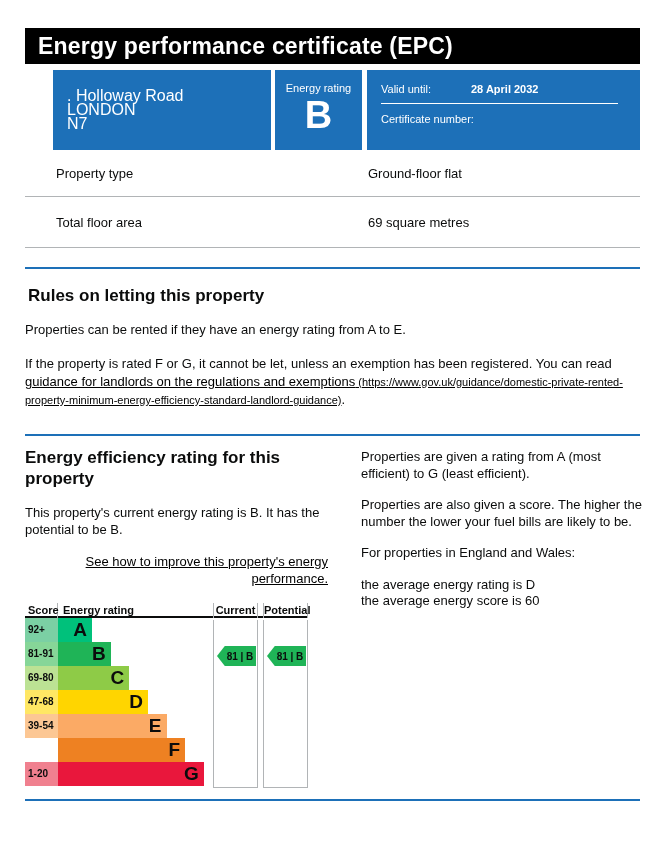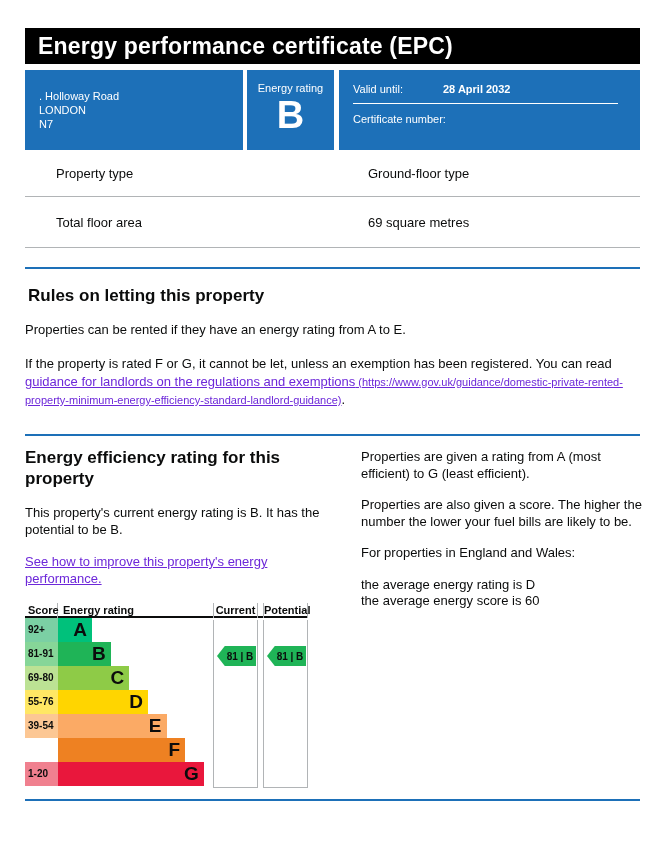--- a/index.html
+++ b/index.html
@@ -14,21 +14,21 @@
   
   .topbar {
     position: absolute; left: 25px; top: 28px; width: 615px; height: 36px;
     background: #000; color: #fff; display: flex; align-items: center;
   }
   .topbar h1 { font-size: 23px; font-weight: bold; margin: 0 0 0 13px; letter-spacing: .2px; }
 
   
   .banner { position: absolute; left: 25px; top: 70px; width: 615px; height: 80px; display: flex; }
   .banner .box { background: #1d70b8; color: #fff; height: 80px; }
-  .addr-box { width: 218px; padding: 19px 10px 8px 14px; font-size: 11px; line-height: 14px; }
+  .addr-box { width: 218px; padding: 19px 10px 8px 14px; font-size: 16px; line-height: 14px; margin-left: 28px; }
   .gap4 { width: 4px; } .gap5 { width: 5px; }
   .rating-box { width: 87px; text-align: center; padding-top: 12px; }
   .rating-box .lbl { font-size: 11px; }
   .rating-box .big { font-size: 38px; font-weight: bold; line-height: 40px; margin-top: 1px; }
   .validity-box { flex: 1; padding: 13px 22px 0 14px; font-size: 11px; }
   .validity-row { display: flex; }
   .validity-row .lbl { width: 90px; }
   .validity-row .val { font-weight: bold; }
   .white-rule { height: 1px; background: #fff; margin: 8px 0 9px 0; }
 
@@ -41,21 +41,21 @@
   .prop-row.r1 { top: 197px; height: 51px; }
   .prop-label { width: 312px; margin-left: 31px; }
 
   .bluebar { position: absolute; left: 25px; width: 615px; height: 2px; background: #1d70b8; }
   .bb1 { top: 267px; } .bb2 { top: 434px; } .bb3 { top: 799px; }
 
   
   .rules-heading { position: absolute; left: 25px; top: 283px; margin: 3px; font-size: 17px; font-weight: bold; }
   .rules-p1 { position: absolute; left: 25px; top: 322px; margin: 0; font-size: 13px; }
   .rules-p2 { position: absolute; left: 25px; top: 355px; width: 602px; margin: 0; font-size: 13px; line-height: 17.5px; }
-  a.doc-link, .doc-link { color: #6d28d9; text-decoration: underline; cursor: pointer; }
+  a.doc-link, .doc-link { color: #000000; text-decoration: underline; cursor: pointer; text-align: right; }
   .link-url { font-size: 11px; }
 
   
   .eff-left { position: absolute; left: 25px; top: 447px; width: 303px; }
   .eff-heading { margin: 0; font-size: 17px; font-weight: bold; line-height: 21px; }
   .eff-summary { margin: 15px 0 0 0; font-size: 13px; line-height: 17px; }
   .eff-link { display: inline-block; margin-top: 15px; font-size: 13px; line-height: 17px; }
 
   .eff-right { position: absolute; left: 361px; top: 449px; width: 282px; }
   .eff-right p { margin: 0 0 15px 0; font-size: 13px; line-height: 16.5px; white-space: pre-line; }
@@ -122,21 +122,21 @@
       </div>
       <div class="white-rule"></div>
       <div class="validity-row">
         <span class="lbl2">Certificate number:</span>
       </div>
     </div>
   </div>
 
   <div class="prop-row r0">
     <div class="prop-label">Property type</div>
-    <div class="prop-value">Ground-floor type</div>
+    <div class="prop-value">Ground-floor flat</div>
   </div>
   <div class="prop-row r1">
     <div class="prop-label">Total floor area</div>
     <div class="prop-value">69 square metres</div>
   </div>
 
   <div class="bluebar bb1"></div>
 
   <h2 class="rules-heading">Rules on letting this property</h2>
   <p class="rules-p1">Properties can be rented if they have an energy rating from A to E.</p>
@@ -185,21 +185,21 @@
         </div>
         <div class="band-row">
           <div class="score-cell" style="background: rgb(188, 226, 148);">69-80</div>
           <div class="bars-area">
             <div class="band-bar" style="background: rgb(142, 203, 71); width: 46%;">
               <span class="band-letter">C</span>
             </div>
           </div>
         </div>
         <div class="band-row">
-          <div class="score-cell" style="background: rgb(255, 231, 100);">55-76</div>
+          <div class="score-cell" style="background: rgb(255, 231, 100);">47-68</div>
           <div class="bars-area">
             <div class="band-bar" style="background: rgb(255, 213, 0); width: 58%;">
               <span class="band-letter">D</span>
             </div>
           </div>
         </div>
         <div class="band-row">
           <div class="score-cell" style="background: rgb(252, 199, 148);">39-54</div>
           <div class="bars-area">
             <div class="band-bar" style="background: rgb(251, 170, 101); width: 70%;">

